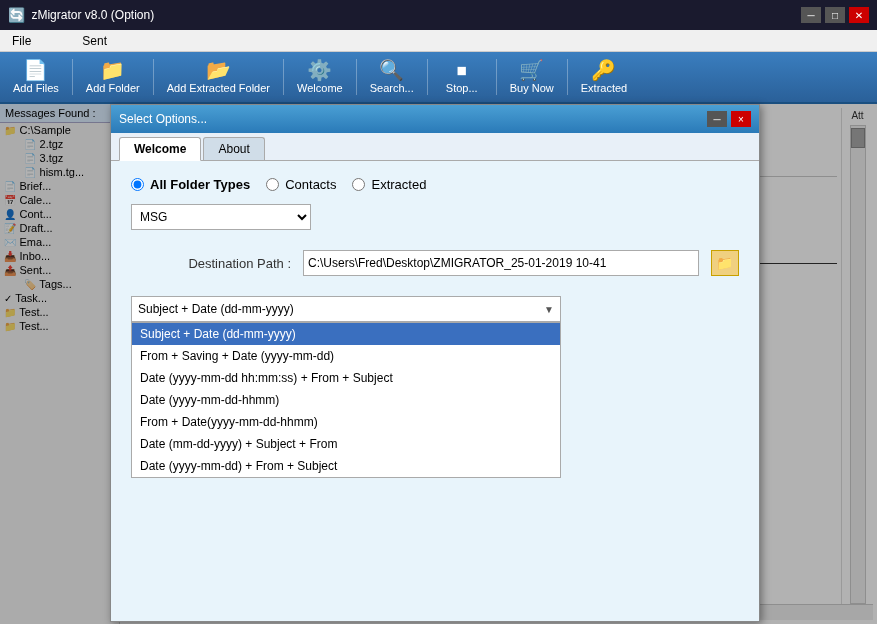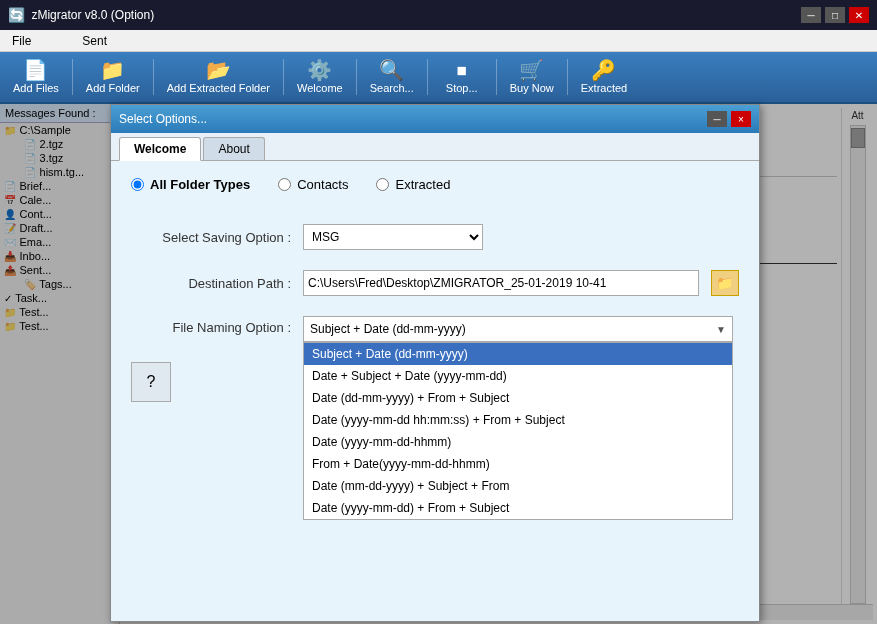--- a/index.html
+++ b/index.html
@@ -173,22 +173,22 @@
     .dialog-body {
       background: #e8f4fb;
       padding: 16px 20px;
       min-height: 460px;
     }
 
     
     .radio-group {
       display: flex;
       align-items: flex-start;
-      gap: 28px;
-      margin-bottom: 32px;
+      gap: 16px;
+      margin-bottom: 12px;
     }
     .radio-option {
       display: flex;
       align-items: center;
       gap: 6px;
       font-size: 13px;
       cursor: pointer;
     }
     .radio-option input[type=radio] { cursor: pointer; }
     .radio-option.selected { font-weight: bold; }
@@ -456,51 +456,48 @@
             <input type="radio" name="folderType" style="">
             <span>Contacts</span>
           </label>
           <label class="radio-option">
             <input type="radio" name="folderType" style="">
             <span>Extracted</span>
           </label>
         </div>
 
         <div class="form-row">
-          <span class="form-label">Select Saving Option :</span>
           <select class="form-select">
             <option>MSG</option>
             <option>EML</option>
             <option>PDF</option>
             <option>PST</option>
             <option>MBOX</option>
             <option>HTML</option>
           </select>
         </div>
 
         <div class="form-row">
           <span class="form-label">Destination Path :</span>
           <input class="form-input" type="text" value="C:\Users\Fred\Desktop\ZMIGRATOR_25-01-2019 10-41" style="">
           <button class="browse-btn">
             <span>📁</span>
           </button>
         </div>
 
         <div class="form-row" style="align-items:flex-start;">
-          <span class="form-label" style="padding-top:4px;">File Naming Option :</span>
           <div class="combo-container">
             <div class="combo-display">
               <span>Subject + Date (dd-mm-yyyy)</span>
               <span class="combo-arrow">▼</span>
             </div>
             <div class="dropdown-list">
               <div id="dropdown-items">
                   <div class="dropdown-item selected">Subject + Date (dd-mm-yyyy)</div>
-                  <div class="dropdown-item">Date + Subject + Date (yyyy-mm-dd)</div>
-                  <div class="dropdown-item">Date (dd-mm-yyyy) + From + Subject</div>
+                  <div class="dropdown-item">From + Saving + Date (yyyy-mm-dd)</div>
                   <div class="dropdown-item">Date (yyyy-mm-dd hh:mm:ss) + From + Subject</div>
                   <div class="dropdown-item">Date (yyyy-mm-dd-hhmm)</div>
                   <div class="dropdown-item">From + Date(yyyy-mm-dd-hhmm)</div>
                   <div class="dropdown-item">Date (mm-dd-yyyy) + Subject + From</div>
                   <div class="dropdown-item">Date (yyyy-mm-dd) + From + Subject</div>
                 </div>
             </div>
           </div>
         </div>
 

